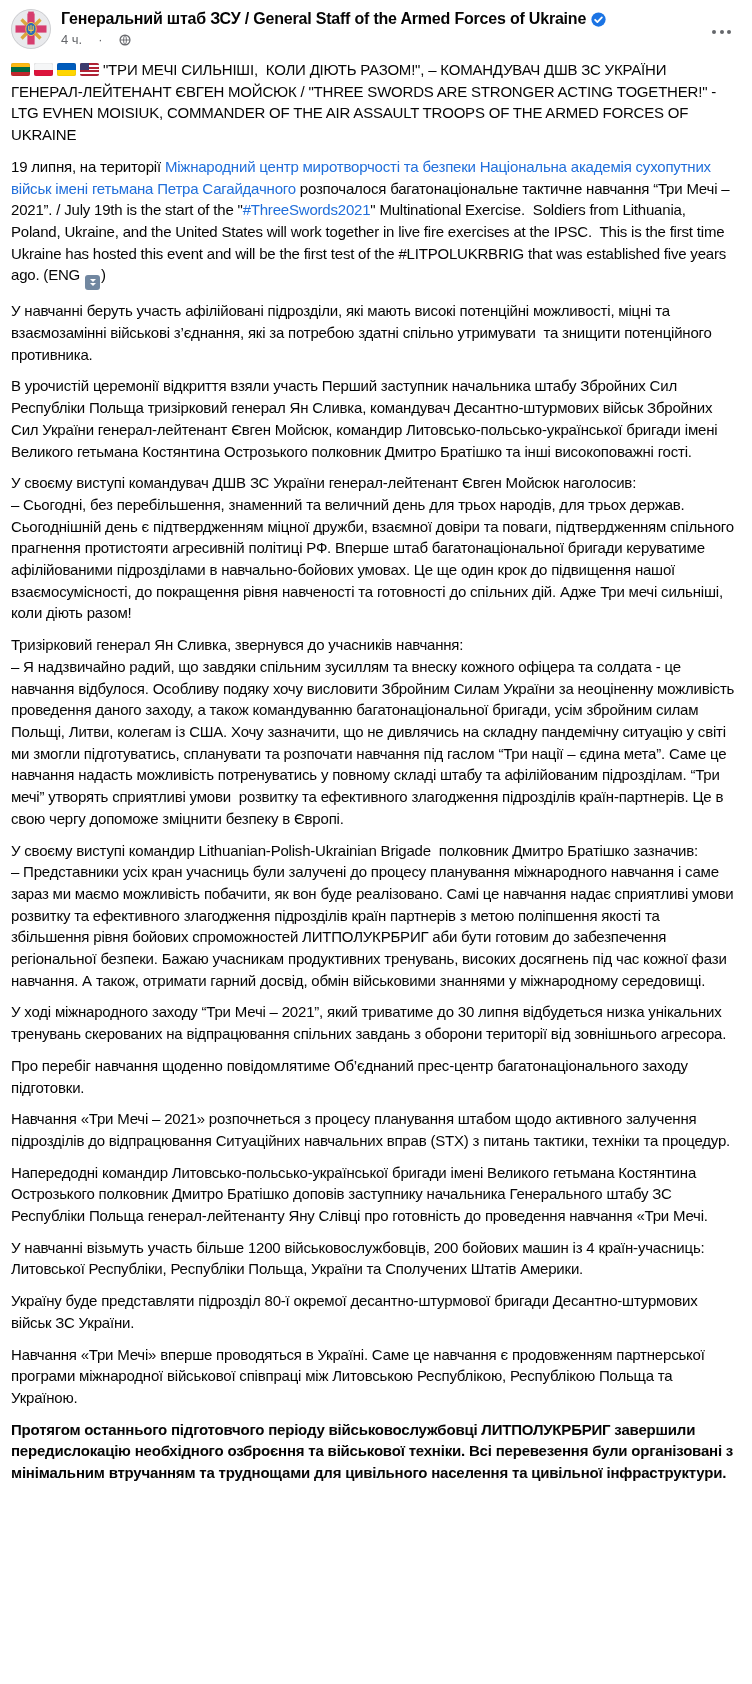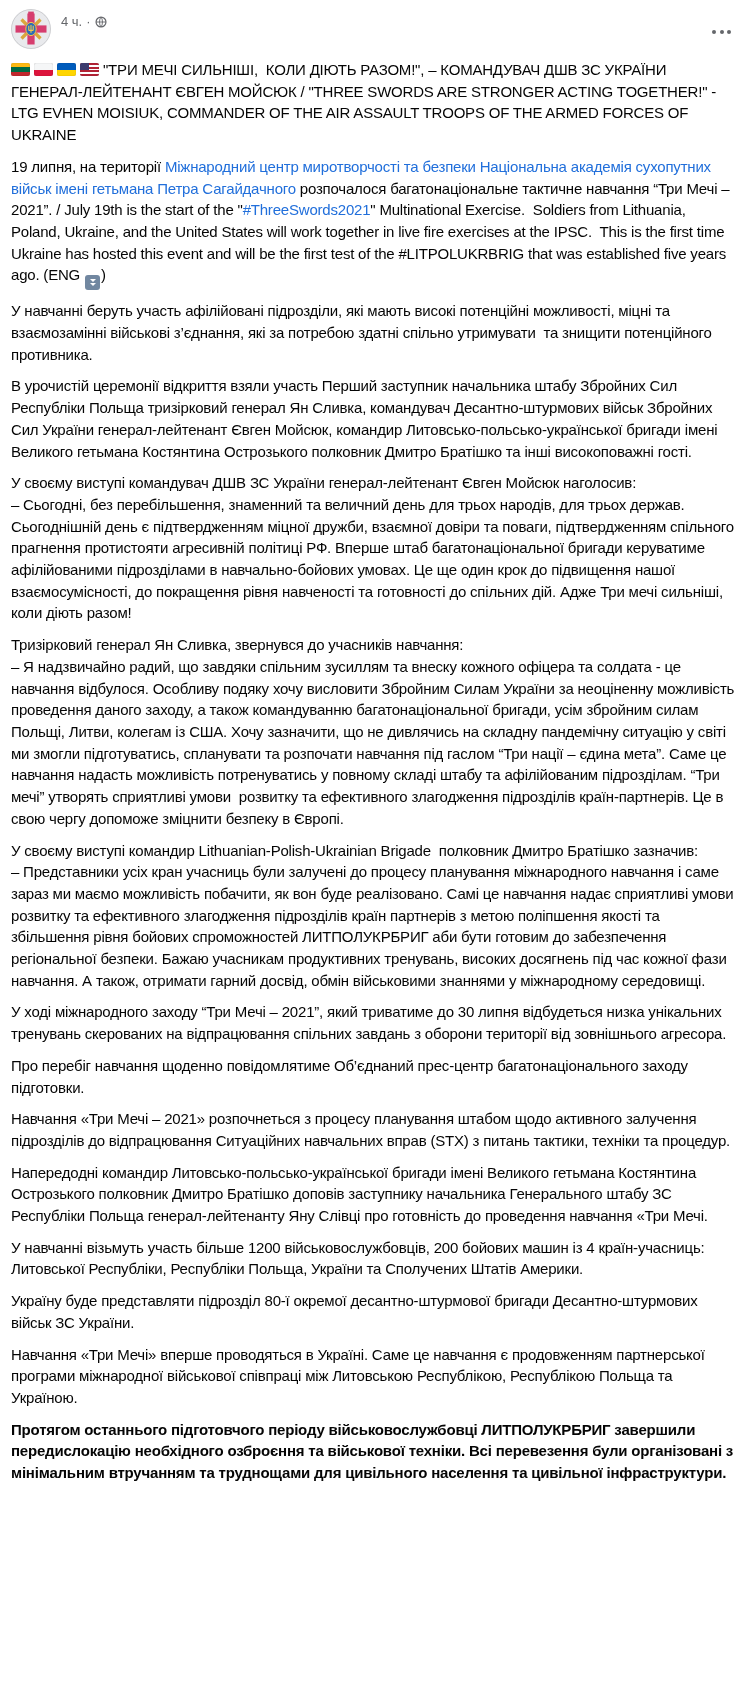--- a/index.html
+++ b/index.html
@@ -8,21 +8,21 @@
     font-family:"Liberation Sans", sans-serif;
     color:#050505;
     overflow-x:hidden;
   }
   
   .header { position:relative; display:flex; align-items:flex-start; padding:9px 16px 2px 11px; }
   .avatar-btn { flex:0 0 40px; width:40px; height:40px; border-radius:50%; cursor:pointer; }
   .hmeta { margin-left:10px; padding-top:1px; min-width:0; }
   .pname-row { display:flex; align-items:center; gap:5px; white-space:nowrap; }
   .pname { font-size:16px; font-weight:bold; color:#050505; text-decoration:none; letter-spacing:-0.2px; }
-  .sub-row { display:flex; align-items:center; gap:4px; margin-top:4px; font-size:13px; color:#65676b; }
+  .sub-row { display:flex; align-items:center; gap:16px; margin-top:4px; font-size:13px; color:#65676b; }
   .sub-row a { color:#65676b; text-decoration:none; }
   .dot-sep { color:#65676b; }
   .menu-btn { position:absolute; right:19px; top:24px; display:flex; gap:3.5px; padding:6px 2px; background:none; border:none; cursor:pointer; }
   .menu-btn i { width:4px; height:4px; border-radius:50%; background:#65676b; }
   
   .post-body {
     padding:8px 17px 12px 11px;
     font-size:15px;
     line-height:21.7px;
     letter-spacing:-0.2px;
@@ -57,20 +57,29 @@
         </g>
         <rect x="16.4" y="4.5" width="7.2" height="31" fill="#d63d6e"></rect>
         <rect x="4.5" y="16.4" width="31" height="7.2" fill="#d63d6e"></rect>
         <rect x="17.2" y="2.6" width="5.6" height="2.6" fill="#d63d6e"></rect>
         <ellipse cx="20" cy="20" rx="5.2" ry="6.6" fill="#2b6cb8" stroke="#f2c94c" stroke-width="1"></ellipse>
         <path d="M17.8 16.8v4.6M20 16v5.8M22.2 16.8v4.6M17.8 21.4h4.4M20 21.8v2" stroke="#f2c94c" stroke-width="1.1" fill="none"></path>
       </svg>
     </span>
   </a>
   <div class="hmeta">
+    <div class="pname-row">
+      <a class="pname">Генеральний штаб ЗСУ / General Staff of the Armed Forces of Ukraine</a>
+      <span style="display:inline-flex;">
+        <svg width="15" height="15" viewBox="0 0 16 16">
+          <circle cx="8" cy="8" r="7.6" fill="#1b74e4"></circle>
+          <path d="M4.4 8.3l2.4 2.4 4.8-5" stroke="#ffffff" stroke-width="1.9" fill="none" stroke-linecap="round" stroke-linejoin="round"></path>
+        </svg>
+      </span>
+    </div>
     <div class="sub-row">
       <a>4 ч.</a>
       <span class="dot-sep">·</span>
       <span style="display:inline-flex;">
         <svg width="12" height="12" viewBox="0 0 16 16">
           <circle cx="8" cy="8" r="6.6" fill="none" stroke="#65676b" stroke-width="1.6"></circle>
           <path d="M1.4 8h13.2M8 1.4c2.6 2.1 2.6 11.1 0 13.2M8 1.4c-2.6 2.1-2.6 11.1 0 13.2" fill="none" stroke="#65676b" stroke-width="1.2"></path>
         </svg>
       </span>
     </div>

